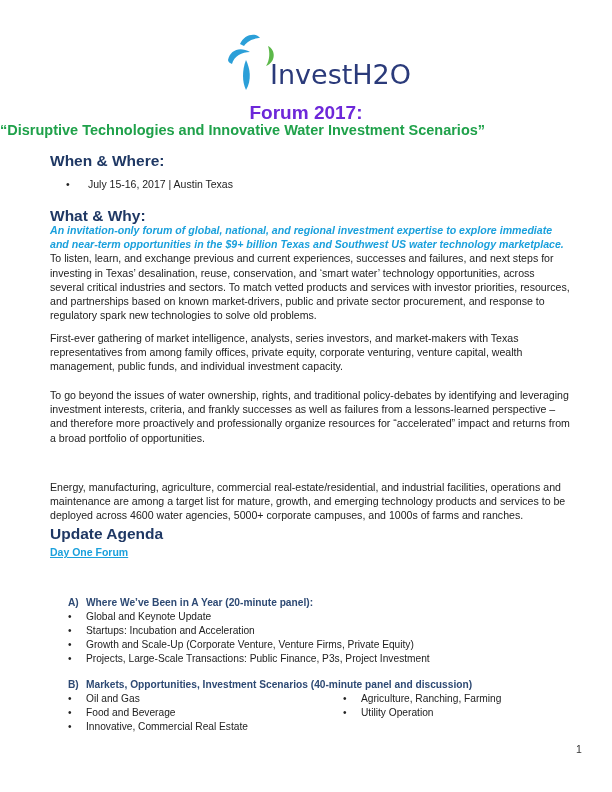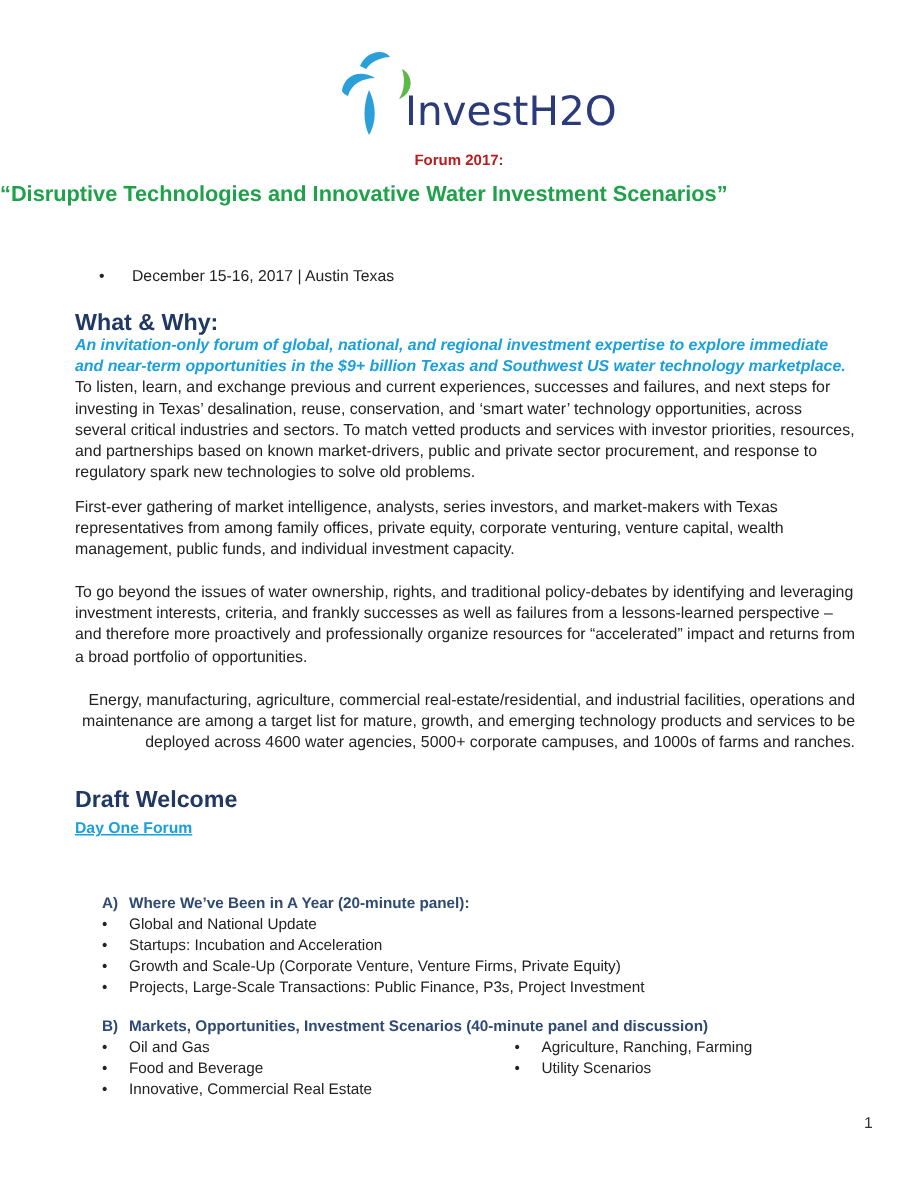--- a/index.html
+++ b/index.html
@@ -4,21 +4,21 @@
   <style>
     * { margin: 0; padding: 0; box-sizing: border-box; }
     html, body { width: 612px; height: 792px; background: #ffffff; overflow: hidden; }
     body { font-family: "Liberation Sans", sans-serif; color: #1a1a1a; position: relative; }
     .page { position: absolute; left: 0; top: 0; width: 511px; height: 792px; }
 
     .logo { position: absolute; left: 226px; top: 30px; width: 200px; height: 64px; }
     .logo svg { position: absolute; left: 0; top: 0; }
     .logo-text { position: absolute; left: 44px; top: 29px; font-size: 27px; color: #2a3a7a; letter-spacing: 0px; font-family: "DejaVu Sans", sans-serif; font-weight: normal; }
 
-    .forum-title { position: absolute; left: 0; width: 612px; top: 102px; text-align: center; font-size: 10px; font-weight: bold; color: #b91c1c; }
+    .forum-title { position: absolute; left: 0; width: 612px; top: 102px; text-align: center; font-size: 19px; font-weight: bold; color: #6d28d9; }
     .forum-subtitle { position: absolute; left: 0; width: 612px; top: 122px; text-align: left; font-size: 14.5px; font-weight: bold; color: #1fa14a; }
 
     .h2 { position: absolute; left: 50px; font-size: 15.5px; font-weight: bold; color: #1f3864; }
 
     .bullet-row { position: absolute; font-size: 10.5px; color: #222; }
     .bullet-row .dot { position: absolute; left: 0; top: 0; }
     .bullet-row .txt { position: absolute; left: 22px; top: 0; white-space: nowrap; }
 
     .para { position: absolute; left: 50px; width: 520px; font-size: 10.6px; line-height: 14.2px; color: #222; }
     .para .lead { color: #1aa0dc; font-weight: bold; font-style: italic; }
@@ -47,46 +47,47 @@
       <path d="M2 30 C 4 20, 14 16, 24 22 C 16 22, 8 26, 6 34 C 4 33, 2 32, 2 30 Z" fill="#2b9fd8"></path>
 
       <path d="M20 30 C 24 38, 26 50, 20 60 C 16 52, 16 40, 20 30 Z" fill="#2b9fd8"></path>
     </svg>
     <div class="logo-text">InvestH2O</div>
   </div>
 
   <div class="forum-title">Forum 2017:</div>
   <div class="forum-subtitle">“Disruptive Technologies and Innovative Water Investment Scenarios”</div>
 
+  <div class="h2" style="top:152px;">When &amp; Where:</div>
   <div class="bullet-row" style="left:66px; top:178px;">
     <span class="dot">•</span>
-    <span class="txt">December 15-16, 2017 | Austin Texas</span>
+    <span class="txt">July 15-16, 2017 | Austin Texas</span>
   </div>
 
   <div class="h2" style="top:207px;">What &amp; Why:</div>
 
   <div class="para" style="top:223px;"><span class="lead">An invitation-only forum of global, national, and regional investment expertise to explore immediate and near-term opportunities in the $9+ billion Texas and Southwest US water technology marketplace.</span><span> To listen, learn, and exchange previous and current experiences, successes and failures, and next steps for investing in Texas’ desalination, reuse, conservation, and ‘smart water’ technology opportunities, across several critical industries and sectors. To match vetted products and services with investor priorities, resources, and partnerships based on known market-drivers, public and private sector procurement, and response to regulatory spark new technologies to solve old problems.</span></div>
 
   <div class="para" style="top:331px;">First-ever gathering of market intelligence, analysts, series investors, and market-makers with Texas representatives from among family offices, private equity, corporate venturing, venture capital, wealth management, public funds, and individual investment capacity.</div>
 
   <div class="para" style="top:388px;">To go beyond the issues of water ownership, rights, and traditional policy-debates by identifying and leveraging investment interests, criteria, and frankly successes as well as failures from a lessons-learned perspective – and therefore more proactively and professionally organize resources for “accelerated” impact and returns from a broad portfolio of opportunities.</div>
 
-  <div class="para" style="top:460px;text-align:right;">Energy, manufacturing, agriculture, commercial real-estate/residential, and industrial facilities, operations and maintenance are among a target list for mature, growth, and emerging technology products and services to be deployed across 4600 water agencies, 5000+ corporate campuses, and 1000s of farms and ranches.</div>
+  <div class="para" style="top:480px;">Energy, manufacturing, agriculture, commercial real-estate/residential, and industrial facilities, operations and maintenance are among a target list for mature, growth, and emerging technology products and services to be deployed across 4600 water agencies, 5000+ corporate campuses, and 1000s of farms and ranches.</div>
 
-  <div class="h2" style="top:525px;">Draft Welcome</div>
+  <div class="h2" style="top:525px;">Update Agenda</div>
   <div class="link" style="top:546px;text-decoration:underline;">Day One Forum</div>
 
 
   <div class="agenda-head" style="top:597px;">
     <span>A)</span>
     <span style="position:absolute; left:18px;">Where We’ve Been in A Year (20-minute panel):</span>
   </div>
   <div class="agenda-item" style="left:68px; top:611px;">
     <span class="dot">•</span>
-    <span class="txt">Global and National Update</span>
+    <span class="txt">Global and Keynote Update</span>
   </div>
   <div class="agenda-item" style="left:68px; top:625px;">
     <span class="dot">•</span>
     <span class="txt">Startups: Incubation and Acceleration</span>
   </div>
   <div class="agenda-item" style="left:68px; top:639px;">
     <span class="dot">•</span>
     <span class="txt">Growth and Scale-Up (Corporate Venture, Venture Firms, Private Equity)</span>
   </div>
   <div class="agenda-item" style="left:68px; top:653px;">
@@ -109,17 +110,17 @@
   <div class="agenda-item" style="left:68px; top:721px;">
     <span class="dot">•</span>
     <span class="txt">Innovative, Commercial Real Estate</span>
   </div>
   <div class="agenda-item" style="left:343px; top:693px;">
     <span class="dot">•</span>
     <span class="txt">Agriculture, Ranching, Farming</span>
   </div>
   <div class="agenda-item" style="left:343px; top:707px;">
     <span class="dot">•</span>
-    <span class="txt">Utility Scenarios</span>
+    <span class="txt">Utility Operation</span>
   </div>
 
   <div class="page-num">1</div>
 </div>
 
 </body></html>

